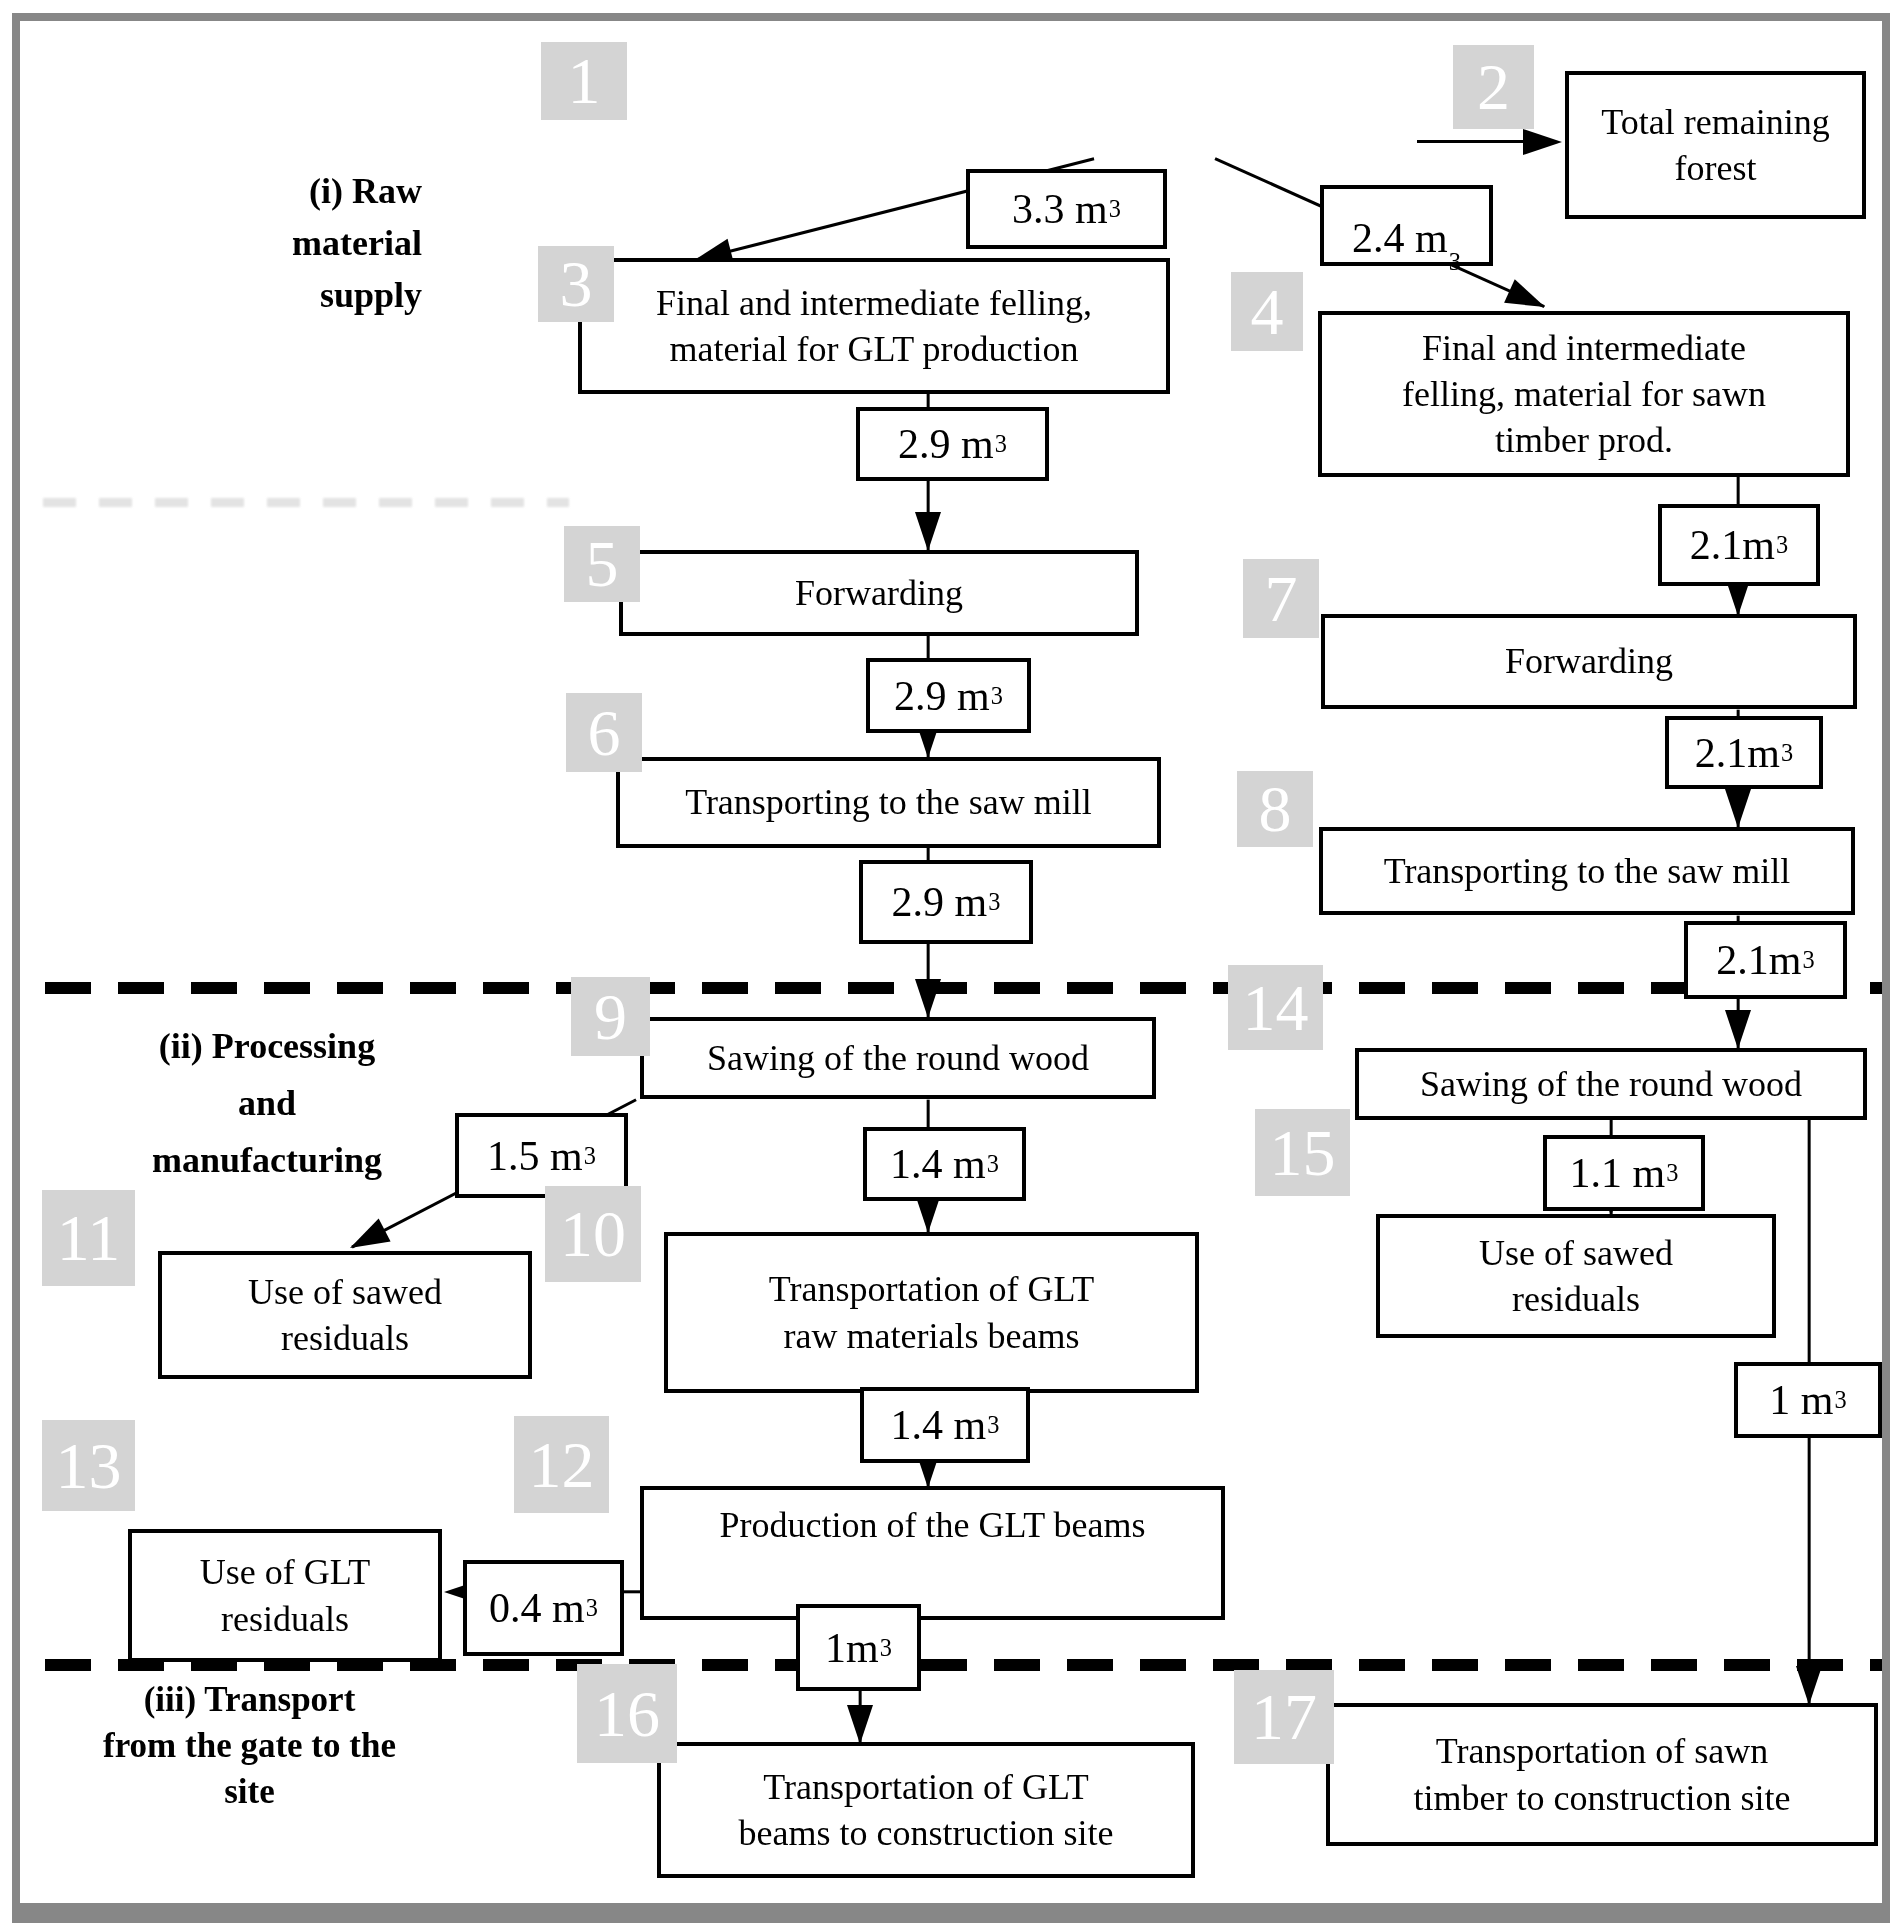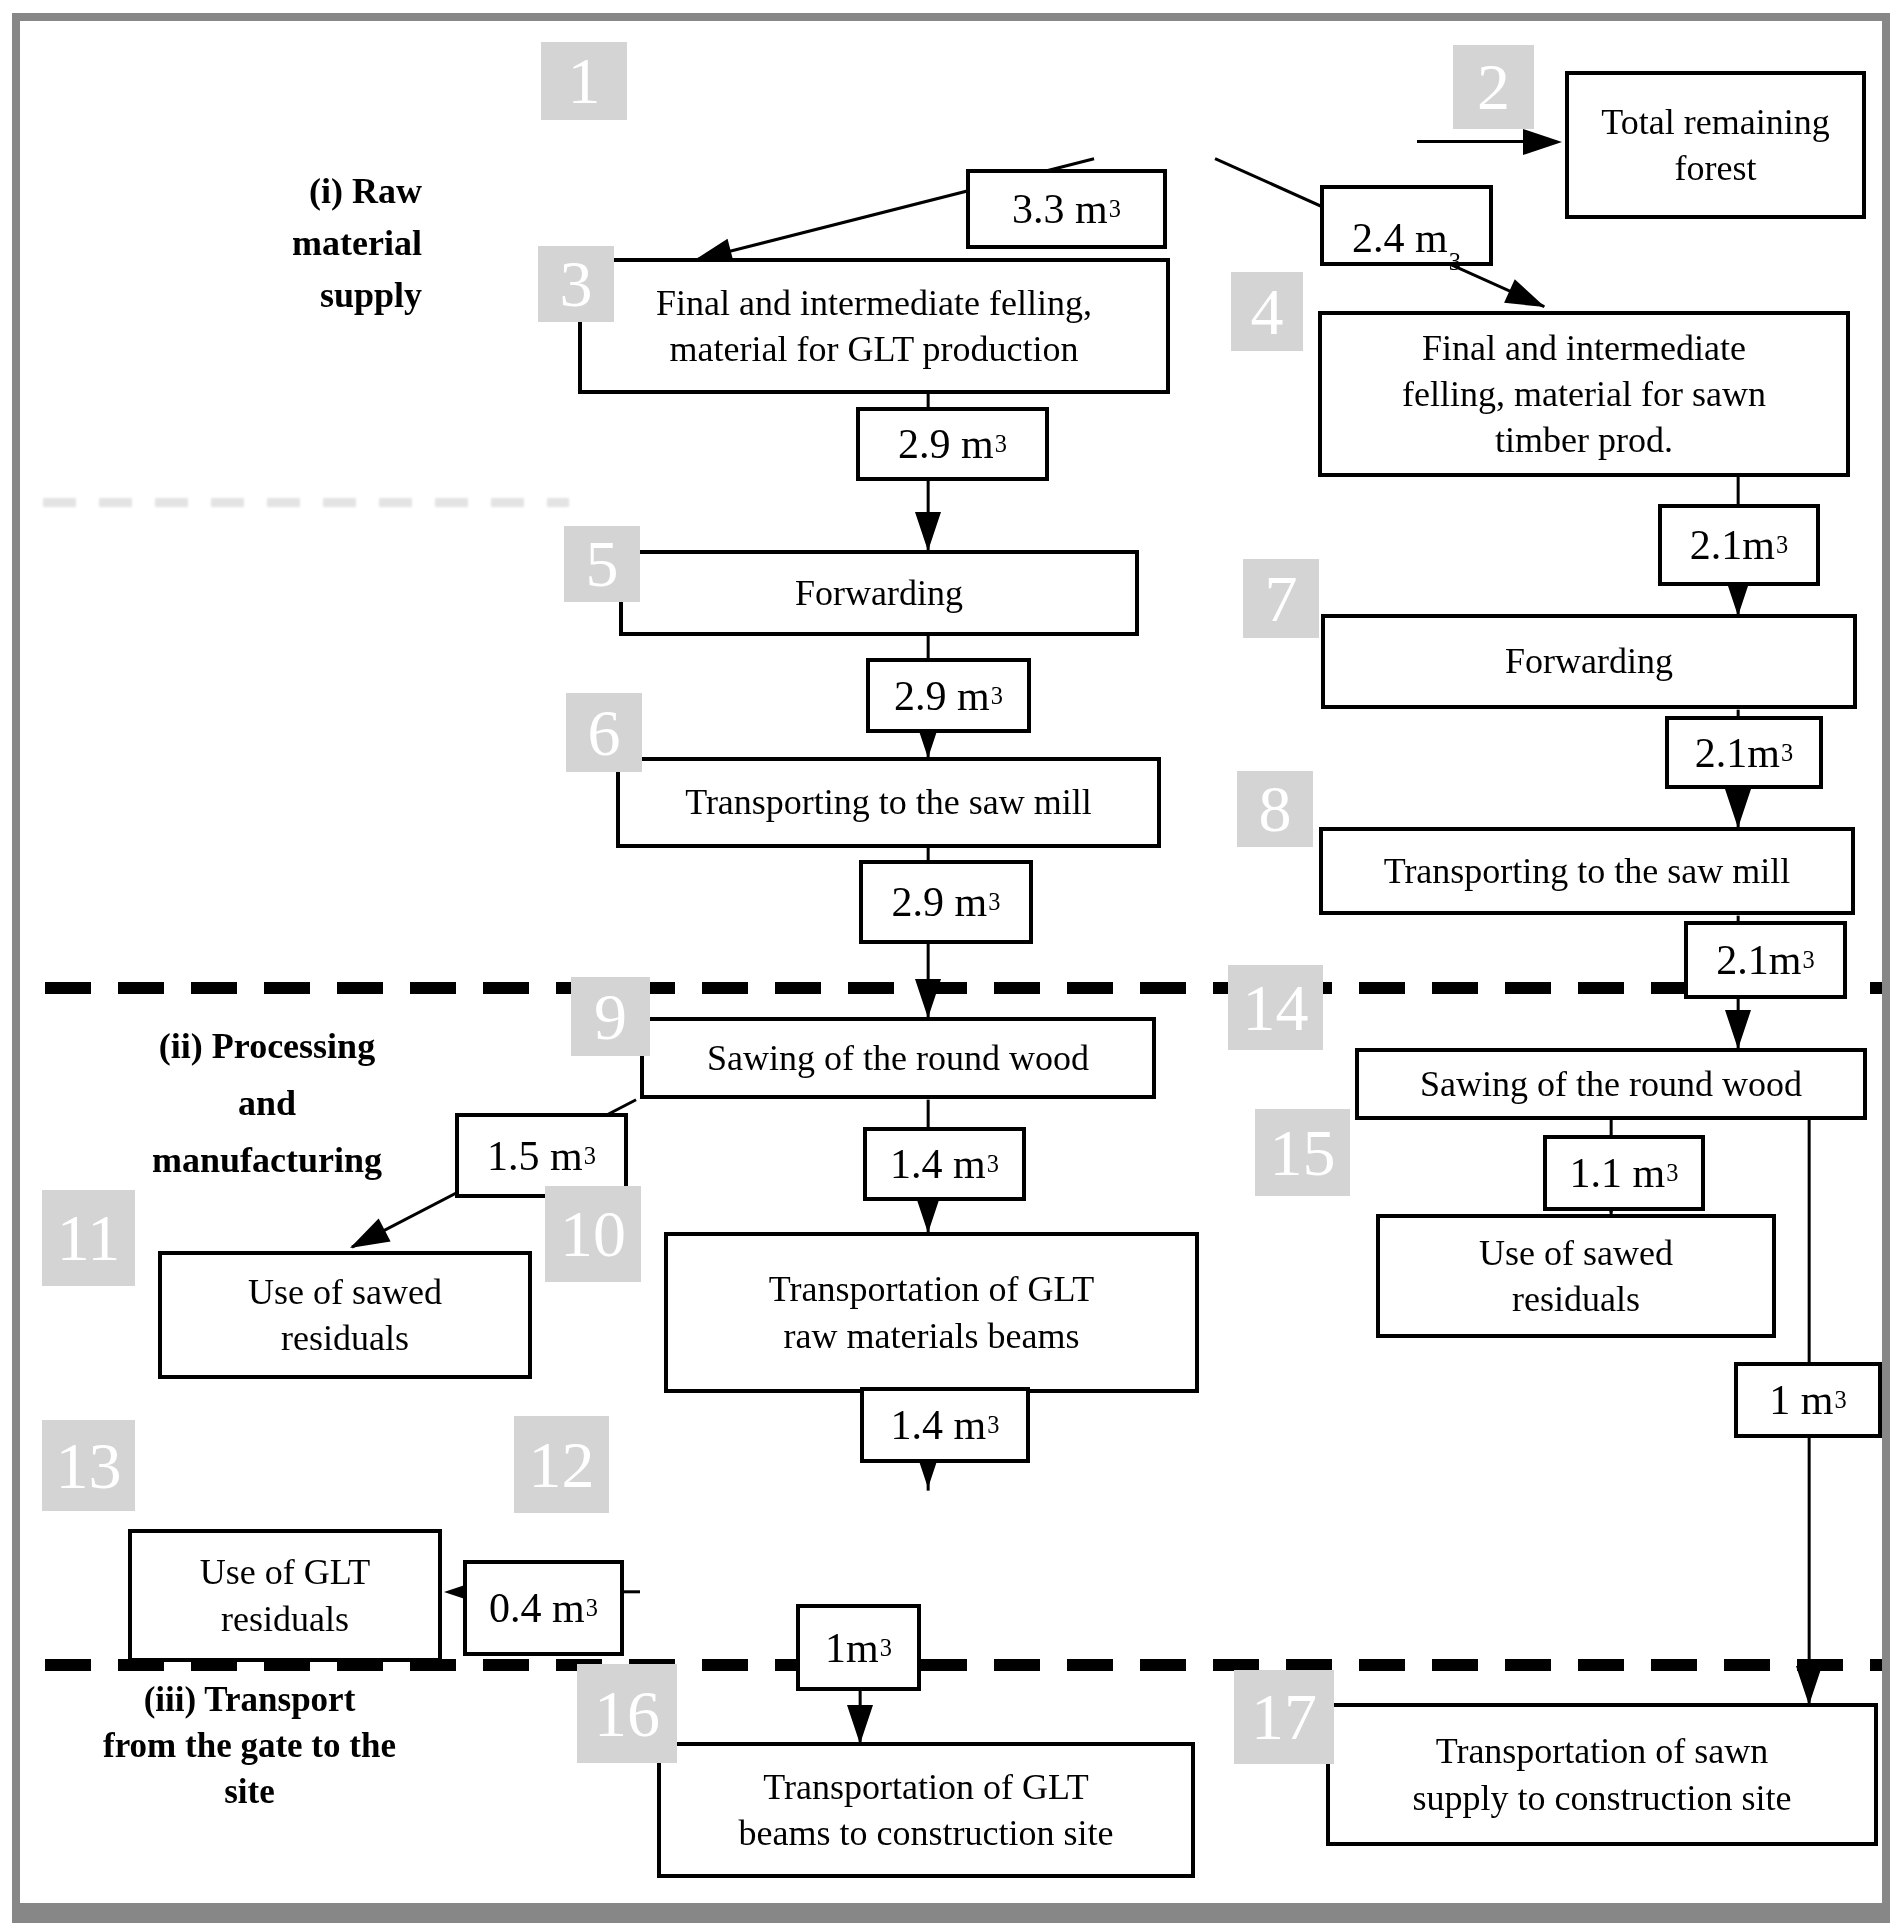--- a/index.html
+++ b/index.html
@@ -74,20 +74,23 @@
     <div class="pbox" style="left: 664px; top: 1232px; width: 535px; height: 161px;">
       <div class="tl">Transportation of GLT</div>
       <div class="tl">raw materials beams</div>
     </div>
     <div class="tag" style="left: 545px; top: 1186px; width: 96px; height: 96px;">10</div>
     <div class="pbox" style="left: 158px; top: 1251px; width: 374px; height: 128px;">
       <div class="tl">Use of sawed</div>
       <div class="tl">residuals</div>
     </div>
     <div class="tag" style="left: 42px; top: 1190px; width: 93px; height: 96px;">11</div>
+    <div class="pbox top-align" style="left: 640px; top: 1486px; width: 585px; height: 134px;">
+      <div class="tl">Production of the GLT beams</div>
+    </div>
     <div class="tag" style="left: 514px; top: 1416px; width: 95px; height: 97px;">12</div>
     <div class="pbox" style="left: 128px; top: 1529px; width: 314px; height: 133px;">
       <div class="tl">Use of GLT</div>
       <div class="tl">residuals</div>
     </div>
     <div class="tag" style="left: 42px; top: 1420px; width: 93px; height: 91px;">13</div>
     <div class="pbox" style="left: 1355px; top: 1048px; width: 512px; height: 72px;">
       <div class="tl">Sawing of the round wood</div>
     </div>
     <div class="tag" style="left: 1228px; top: 965px; width: 95px; height: 85px;">14</div>
@@ -96,21 +99,21 @@
       <div class="tl">residuals</div>
     </div>
     <div class="tag" style="left: 1255px; top: 1109px; width: 95px; height: 87px;">15</div>
     <div class="pbox" style="left: 657px; top: 1742px; width: 538px; height: 136px;">
       <div class="tl">Transportation of GLT</div>
       <div class="tl">beams to construction site</div>
     </div>
     <div class="tag" style="left: 577px; top: 1664px; width: 100px; height: 99px;">16</div>
     <div class="pbox" style="left: 1326px; top: 1703px; width: 552px; height: 143px;">
       <div class="tl">Transportation of sawn</div>
-      <div class="tl">supply to construction site</div>
+      <div class="tl">timber to construction site</div>
     </div>
     <div class="tag" style="left: 1234px; top: 1670px; width: 100px; height: 94px;">17</div>
     <div class="vbox" style="left: 966px; top: 169px; width: 201px; height: 80px;">
       <span>3.3 m</span>
       <sup>3</sup>
     </div>
     <div class="vbox" style="left: 1320px; top: 185px; width: 173px; height: 81px; align-items: flex-end;">
       <span>2.4 m</span>
       <sup>3</sup>
     </div>

